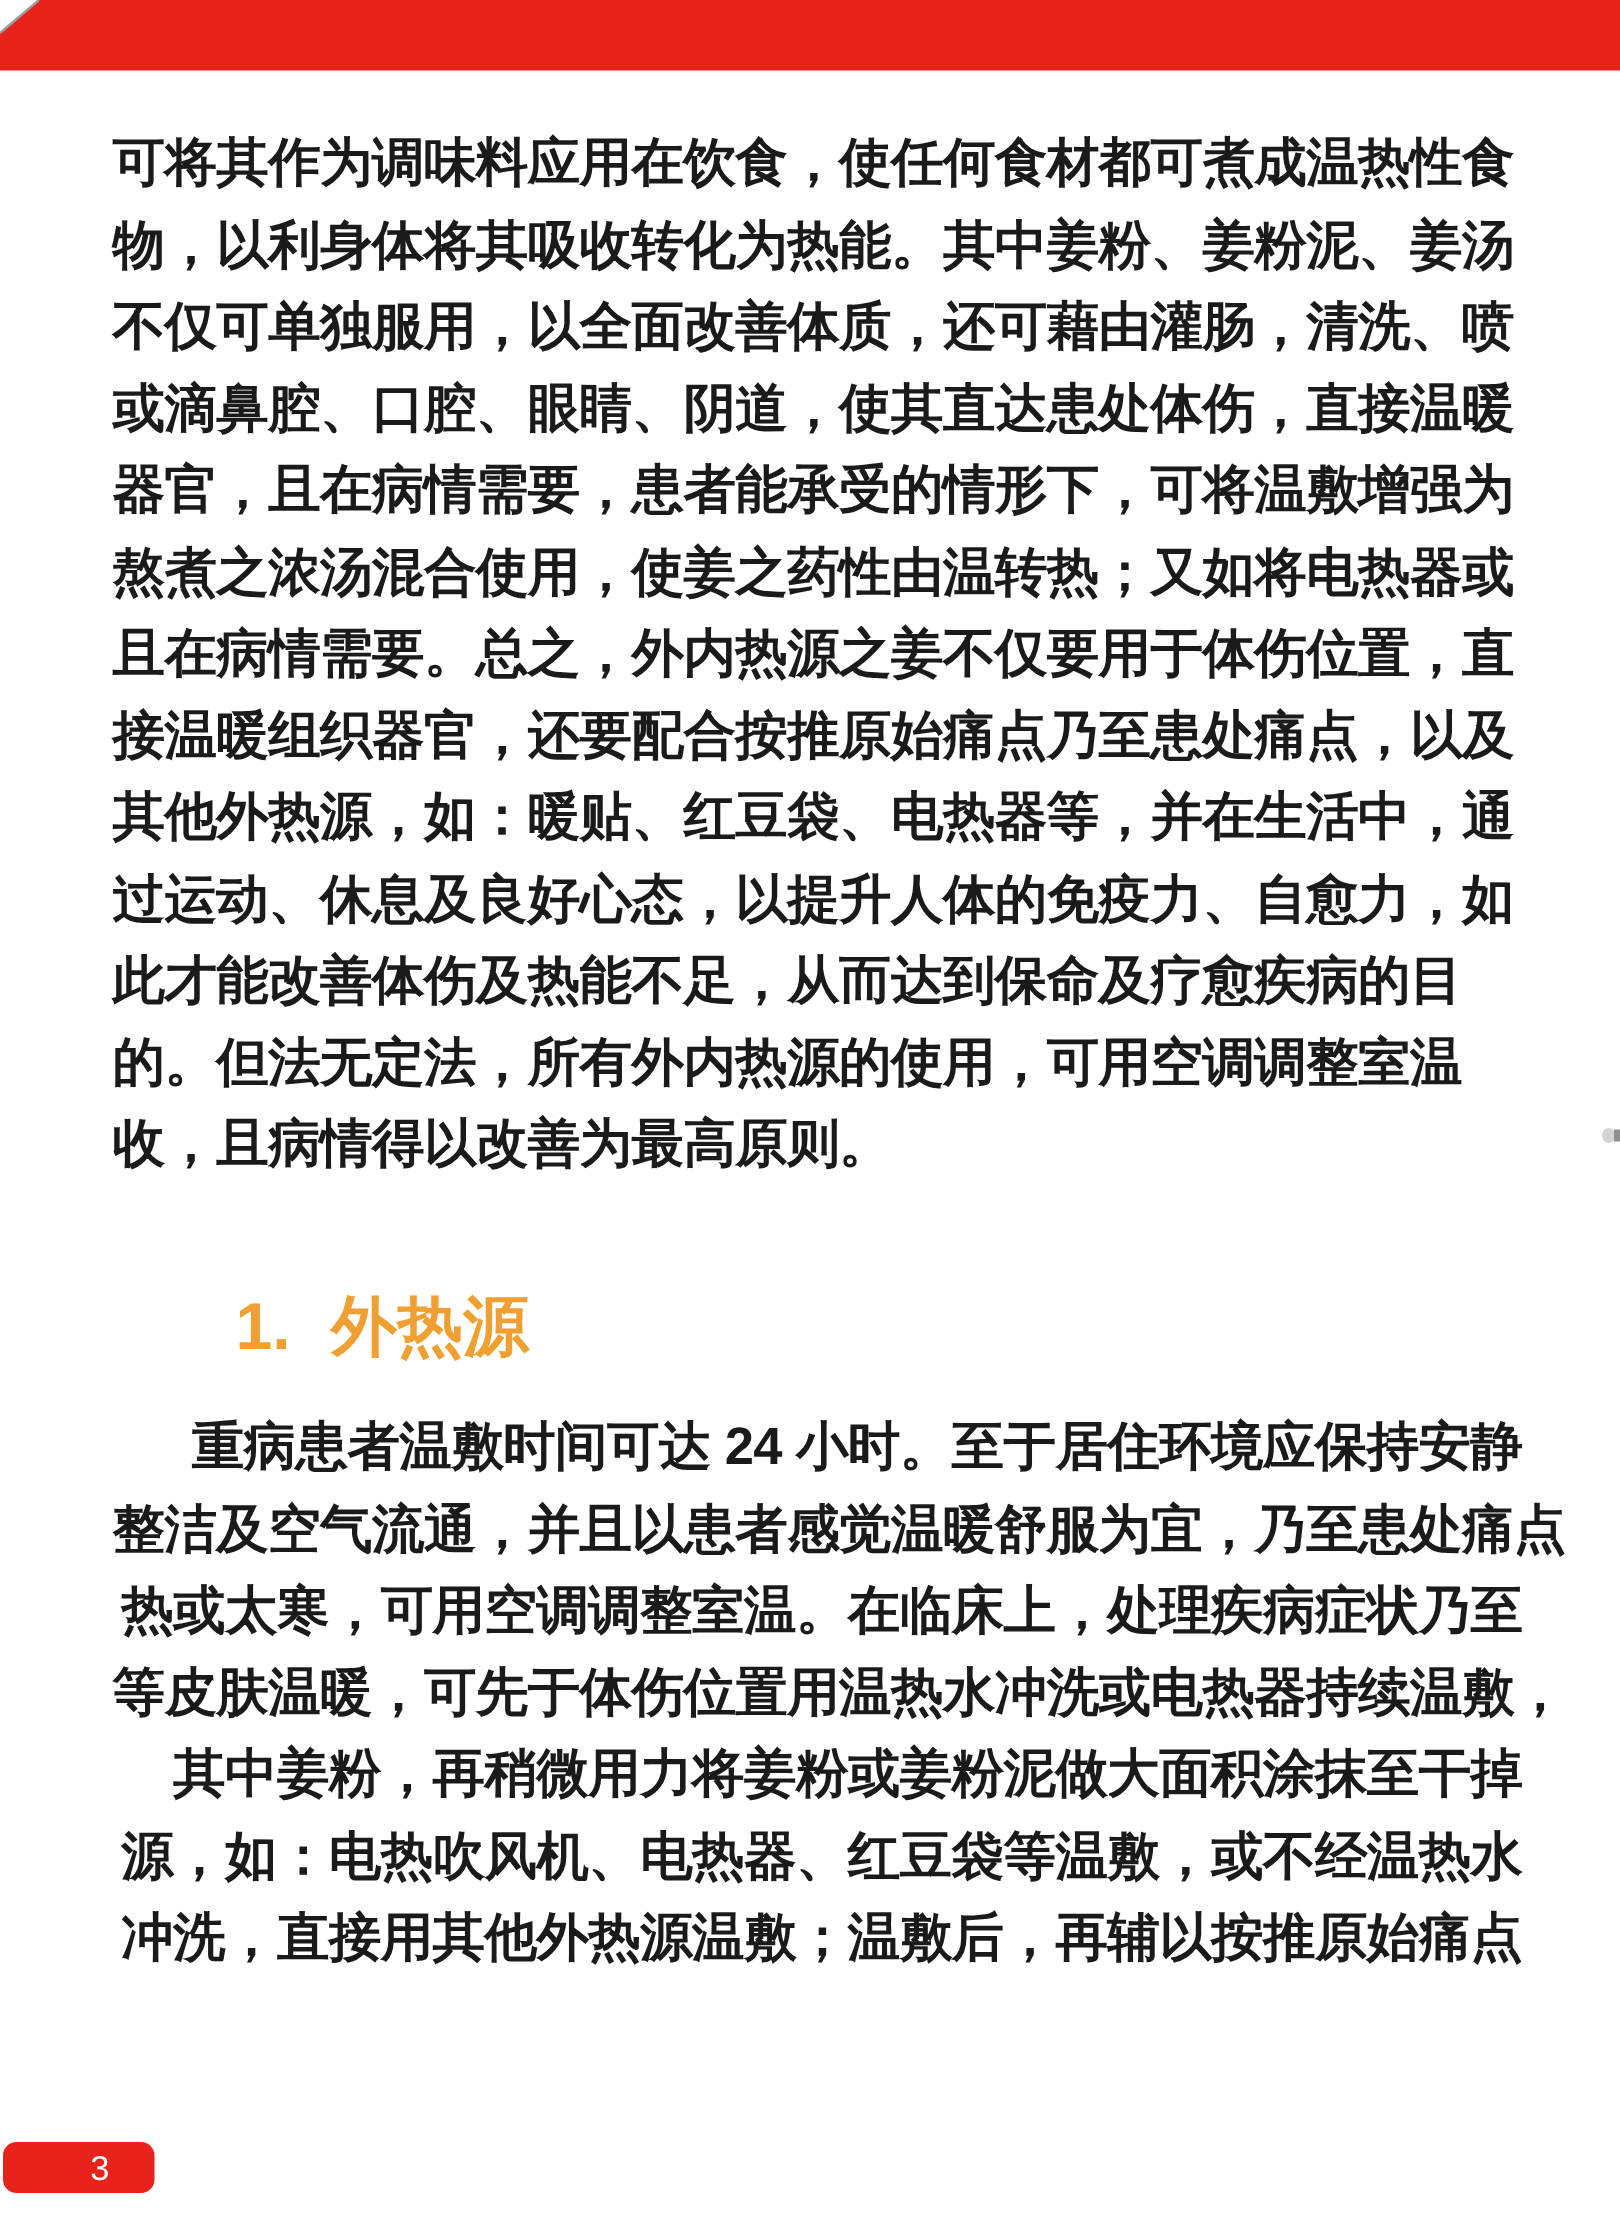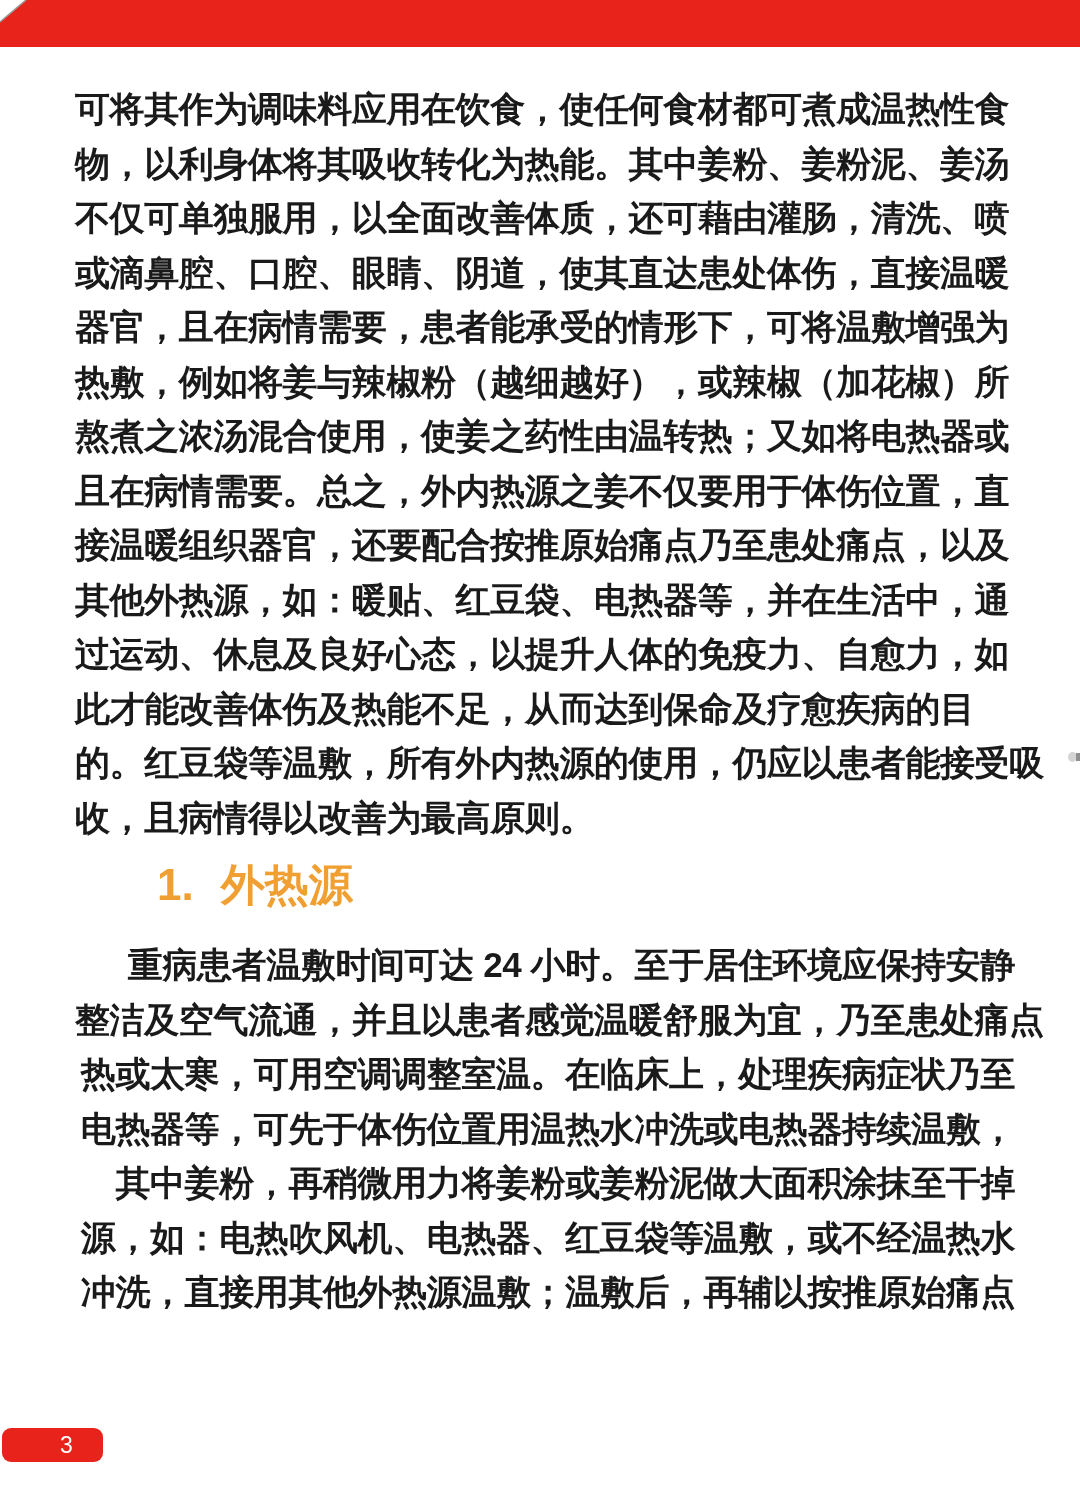--- a/index.html
+++ b/index.html
@@ -107,41 +107,40 @@
   <polygon points="0,0 26,0 0,22" fill="#ffffff"></polygon>
   <line x1="26" y1="0" x2="0" y2="22" stroke="#9a9a9a" stroke-width="1.6"></line>
 </svg>
 
 <div class="body-text" id="para1">
   <div class="line">可将其作为调味料应用在饮食，使任何食材都可煮成温热性食</div>
   <div class="line">物，以利身体将其吸收转化为热能。其中姜粉、姜粉泥、姜汤</div>
   <div class="line">不仅可单独服用，以全面改善体质，还可藉由灌肠，清洗、喷</div>
   <div class="line">或滴鼻腔、口腔、眼睛、阴道，使其直达患处体伤，直接温暖</div>
   <div class="line">器官，且在病情需要，患者能承受的情形下，可将温敷增强为</div>
-  <div class="line">热敷，例如将姜与辣椒粉（越细越好），或辣椒（加花椒）所</div>
   <div class="line">熬煮之浓汤混合使用，使姜之药性由温转热；又如将电热器或</div>
   <div class="line">且在病情需要。总之，外内热源之姜不仅要用于体伤位置，直</div>
   <div class="line">接温暖组织器官，还要配合按推原始痛点乃至患处痛点，以及</div>
   <div class="line">其他外热源，如：暖贴、红豆袋、电热器等，并在生活中，通</div>
   <div class="line">过运动、休息及良好心态，以提升人体的免疫力、自愈力，如</div>
   <div class="line">此才能改善体伤及热能不足，从而达到保命及疗愈疾病的目</div>
-  <div class="line">的。红豆袋等温敷，所有外内热源的使用，仍应以患者能接受吸</div>
+  <div class="line">的。但法无定法，所有外内热源的使用，可用空调调整室温</div>
   <div class="line">收，且病情得以改善为最高原则。</div>
 </div>
 
 <div class="section-heading">
   <span>1.</span>
   <span>外热源</span>
 </div>
 
 <div class="body-text" id="para2">
   <div class="line indent">重病患者温敷时间可达 24 小时。至于居住环境应保持安静</div>
   <div class="line">整洁及空气流通，并且以患者感觉温暖舒服为宜，乃至患处痛点</div>
   <div class="line">热或太寒，可用空调调整室温。在临床上，处理疾病症状乃至</div>
-  <div class="line">电热器等，可先于体伤位置用温热水冲洗或电热器持续温敷，</div>
+  <div class="line">等皮肤温暖，可先于体伤位置用温热水冲洗或电热器持续温敷，</div>
   <div class="line">其中姜粉，再稍微用力将姜粉或姜粉泥做大面积涂抹至干掉</div>
   <div class="line">源，如：电热吹风机、电热器、红豆袋等温敷，或不经温热水</div>
   <div class="line">冲洗，直接用其他外热源温敷；温敷后，再辅以按推原始痛点</div>
 </div>
 
 <div class="edge-artifact">
   <div class="blob"></div>
   <div class="tick"></div>
 </div>
 

